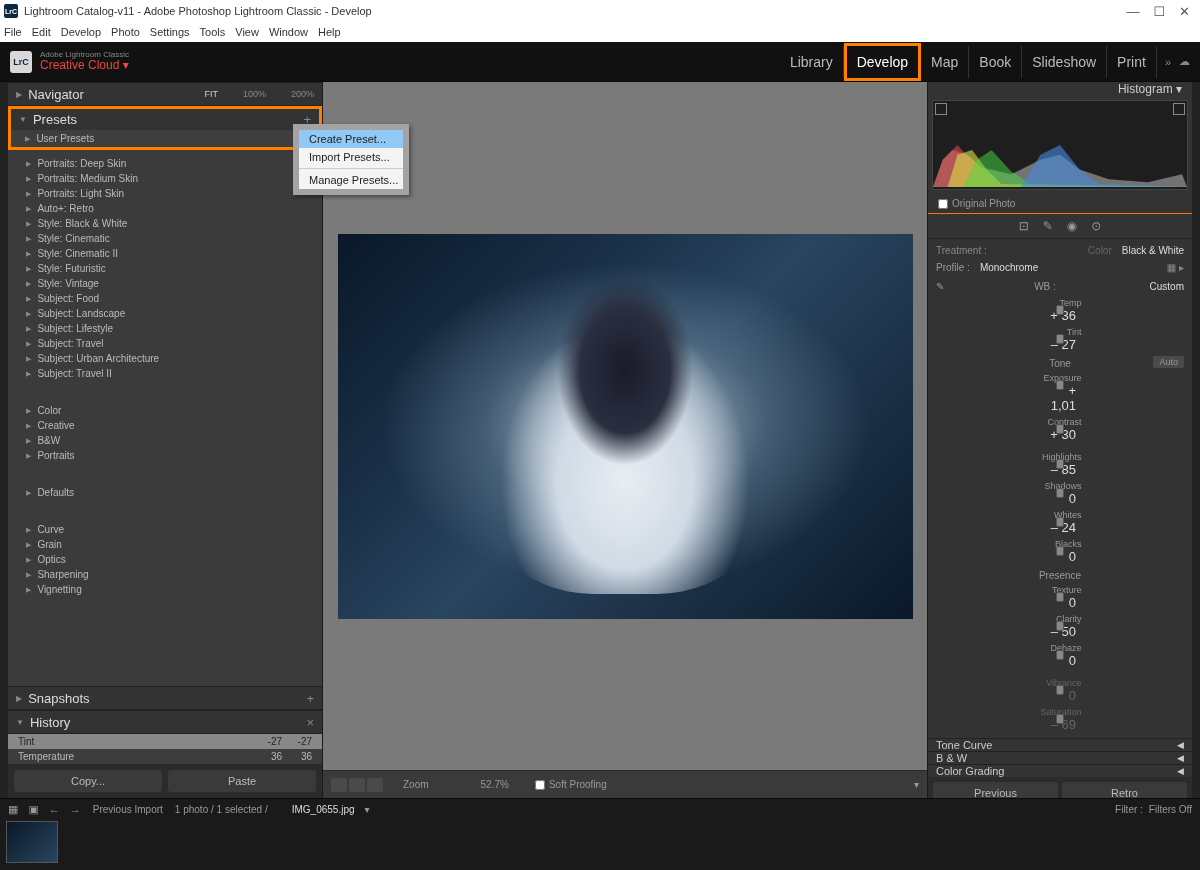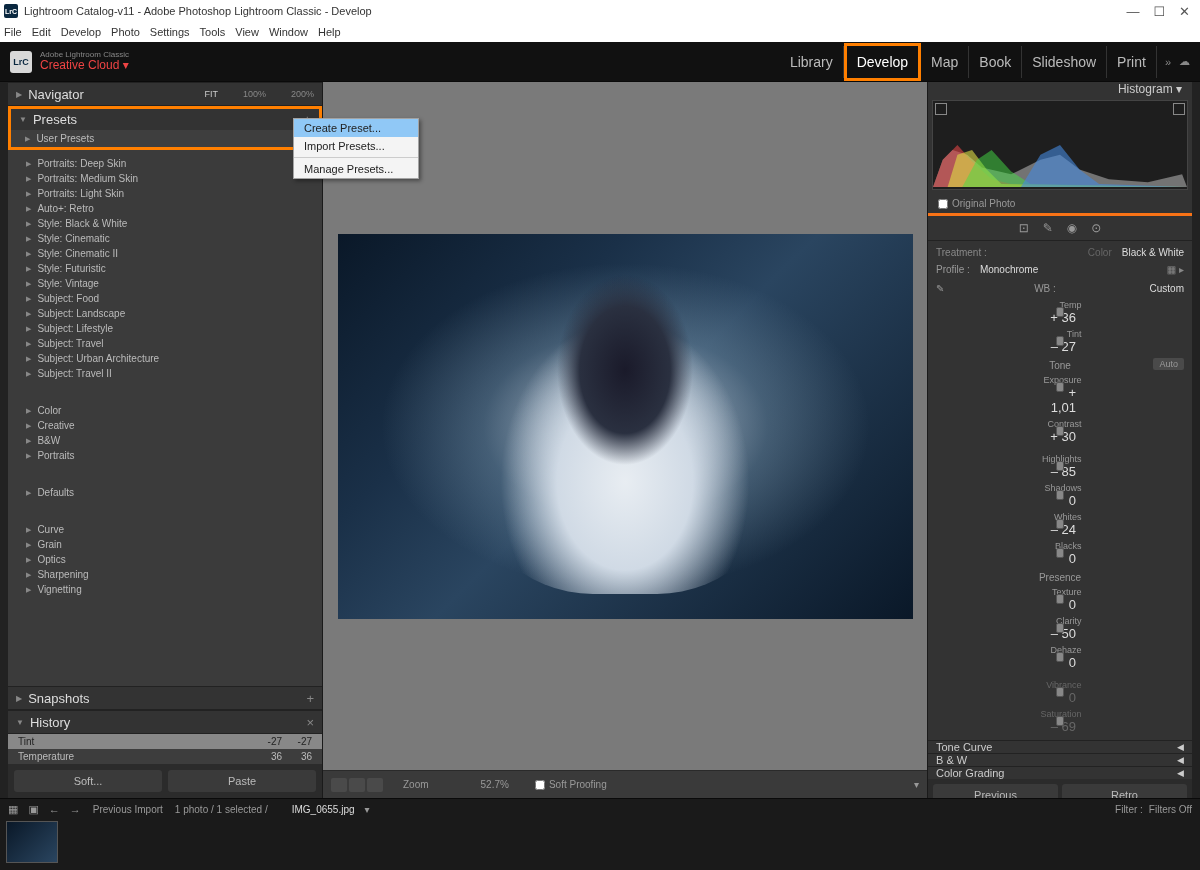--- a/index.html
+++ b/index.html
@@ -49,21 +49,21 @@
 .preset-item.gap { height: 10px; }
 .history-rows { background: #3d3d3d; }
 .hist-row { display: flex; padding: 2px 10px; font-size: 10px; color: #bbb; }
 .hist-row.sel { background: #888; color: #222; }
 .hist-row .hl { flex: 1; }
 .hist-row .hv { width: 30px; text-align: right; }
 
 .copy-paste { display: flex; gap: 6px; padding: 6px; background: #2b2b2b; }
 .copy-paste .btn { flex: 1; background: #3a3a3a; text-align: center; padding: 5px 0; border-radius: 3px; color: #bbb; font-size: 11px; cursor: pointer; }
 
-.context-menu { position: absolute; left: 285px; top: 12px; width: 126px; background: #f4f4f4; border: 1px solid #a3a3a3; box-shadow: 2px 2px 4px rgba(0,0,0,0.4); z-index: 100; }
+.context-menu { position: absolute; left: 285px; top: 18px; width: 116px; background: #f4f4f4; border: 6px solid #a3a3a3; box-shadow: 2px 2px 4px rgba(0,0,0,0.4); z-index: 100; }
 .context-menu .item { padding: 3px 10px; color: #222; font-size: 11px; white-space: nowrap; }
 .context-menu .item.sel { background: #90c8f6; }
 .context-menu .sep { height: 1px; background: #ccc; margin: 2px 0; }
 
 .center-img { flex: 1; display: flex; align-items: center; justify-content: center; padding: 20px 0; }
 .photo { width: 575px; height: 385px; background: linear-gradient(135deg, #0a1828 0%, #1a3048 30%, #2a4560 50%, #0a1828 100%); position: relative; overflow: hidden; }
 .photo::before { content: ""; position: absolute; inset: 0; background: radial-gradient(ellipse at 50% 50%, rgba(220,230,240,0.85) 0%, rgba(150,180,200,0.3) 35%, transparent 60%); }
 .photo .figure { position: absolute; left: 50%; top: 52%; transform: translate(-50%,-50%); width: 320px; height: 320px; background: radial-gradient(ellipse at 50% 30%, #1a1a2a 0%, #2a3040 20%, transparent 30%), radial-gradient(ellipse at 50% 65%, #e8edf2 0%, #d0dae5 30%, transparent 55%); border-radius: 50% 50% 40% 40%; }
 
 .center-bottom { height: 28px; background: #3a3a3a; display: flex; align-items: center; padding: 0 8px; gap: 12px; color: #999; font-size: 10px; border-top: 1px solid #2a2a2a; }
@@ -74,21 +74,21 @@
 .soft { margin-left: 14px; display: flex; align-items: center; gap: 4px; }
 .soft input { width: 10px; height: 10px; }
 
 .right-hist { height: 24px; display: flex; align-items: center; justify-content: flex-end; padding: 0 10px; color: #ccc; font-size: 12px; }
 .histogram { height: 90px; background: #1e1e1e; margin: 4px; border: 1px solid #444; position: relative; }
 .histogram svg { width: 100%; height: 100%; }
 .hist-corner { position: absolute; top: 2px; width: 12px; height: 12px; border: 1px solid #888; }
 .hist-corner.l { left: 2px; }
 .hist-corner.r { right: 2px; }
 
-.orig-photo { padding: 4px 10px; font-size: 10px; color: #999; display: flex; align-items: center; gap: 4px; border-bottom: 3px solid #f97316; }
+.orig-photo { padding: 4px 10px; font-size: 10px; color: #999; display: flex; align-items: center; gap: 4px; border-bottom: 1px solid #f97316; }
 .tool-icons { display: flex; justify-content: center; gap: 14px; padding: 5px 0; color: #999; font-size: 12px; border-bottom: 1px solid #222; }
 
 .basic { padding: 4px 8px; font-size: 10px; }
 .basic-row { display: flex; align-items: center; padding: 2px 0; color: #999; flex-direction: column; }
 .basic-row .lbl { width: 55px; text-align: right; padding-right: 6px; font-size: 9px; }
 .basic-row .slider { flex: 1; height: 4px; background: #555; border-radius: 2px; position: relative; margin: 0 4px; }
 .basic-row .slider .thumb { position: absolute; top: -3px; width: 8px; height: 10px; background: #888; border-radius: 2px; transform: translateX(-50%); }
 .basic-row .val { width: 32px; text-align: right; font-size: 13px; color: #ddd; }
 .basic-row.muted .lbl, .basic-row.muted .val { color: #666; }
 .slider.temp { background: linear-gradient(90deg,#4af,#ff4,#fa4); }
@@ -334,21 +334,21 @@
             <span class="hv">-27</span>
           </div>
           <div class="hist-row">
             <span class="hl">Temperature</span>
             <span class="hv">36</span>
             <span class="hv">36</span>
           </div>
         </div>
 
       <div class="copy-paste">
-        <div class="btn">Soft...</div>
+        <div class="btn">Copy...</div>
         <div class="btn">Paste</div>
       </div>
     </div>
 
     <div class="center">
       <div class="center-img">
         <div class="photo">
             <div class="figure"></div>
           </div>
       </div>

